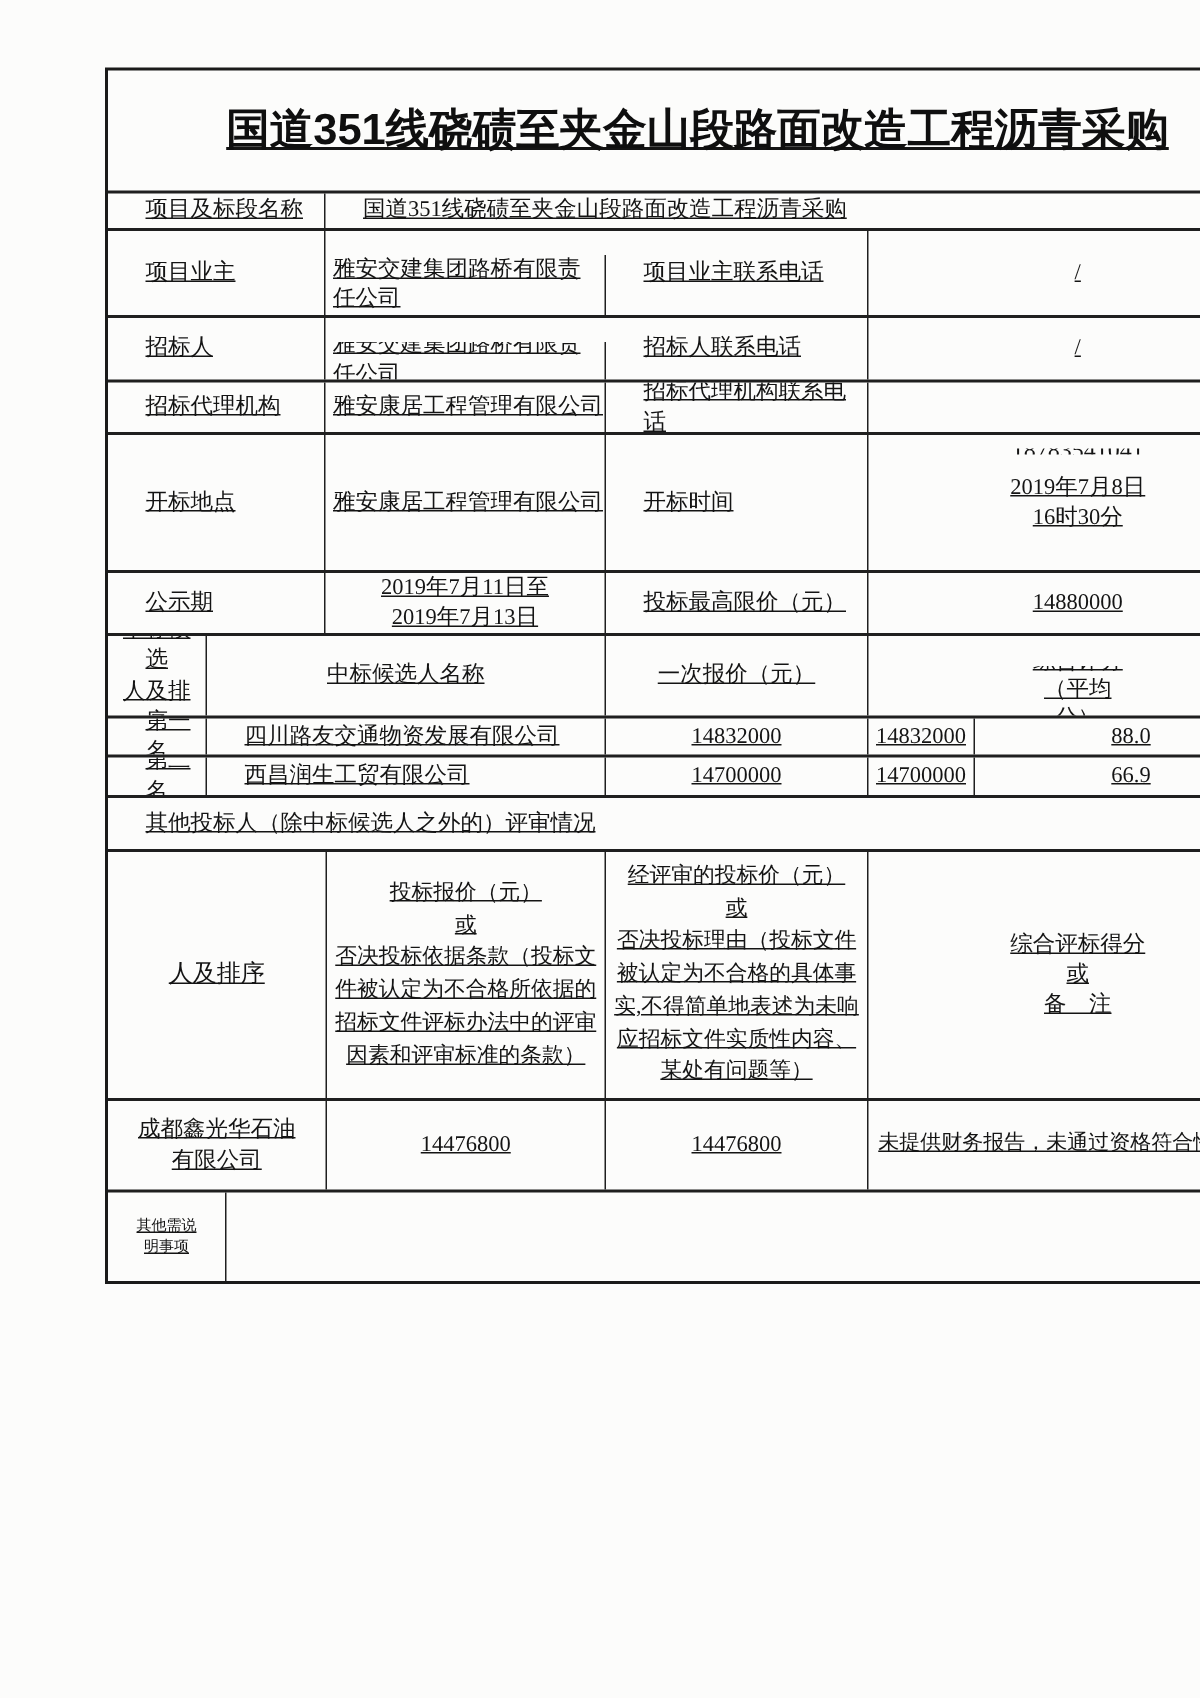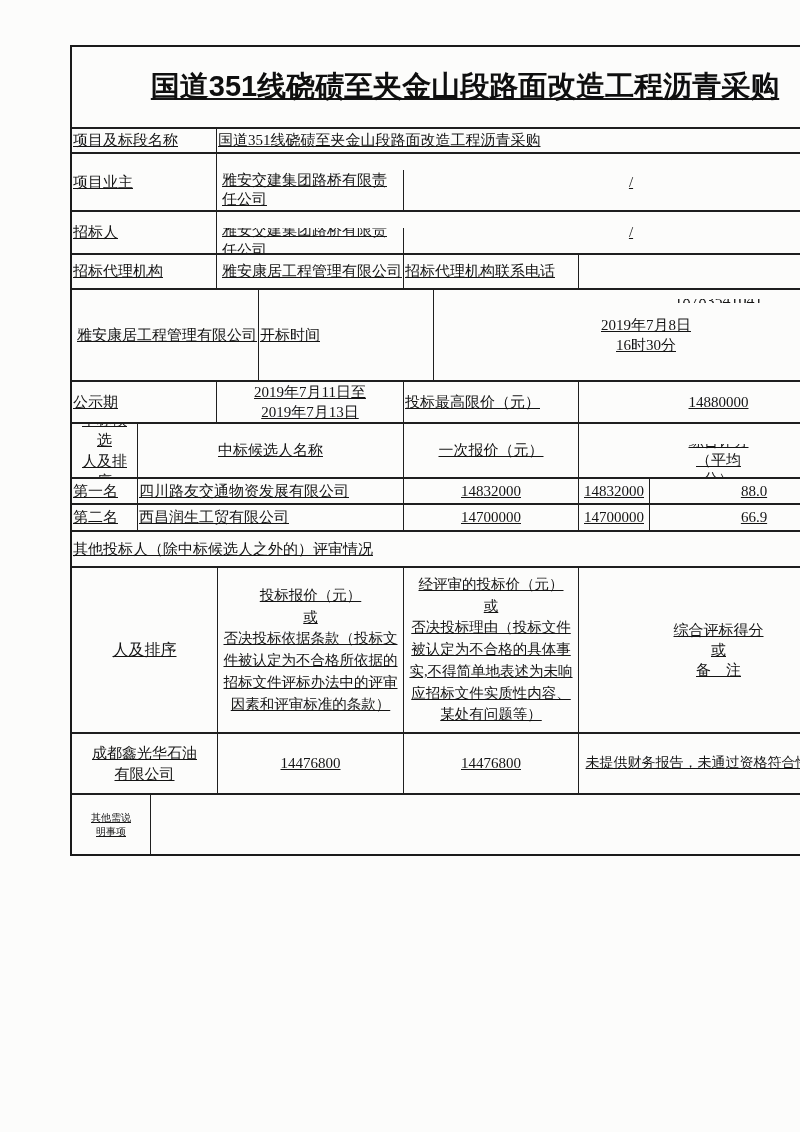--- a/index.html
+++ b/index.html
@@ -24,21 +24,21 @@
   .c{
     box-sizing:border-box;
     border-right:1px solid #1f1f1f;
     display:flex;align-items:center;justify-content:center;
     text-align:center;
     font-size:15px;line-height:1.35;
     padding:2px 4px;
     overflow:hidden;
   }
   .c:last-child{border-right:none;}
-  .left{justify-content:flex-start;text-align:left;padding-left:1px;padding-right:4px;}
+  .left{justify-content:flex-start;text-align:left;padding-left:25px;padding-right:4px;}
   .pre{white-space:pre-line;}
   
   .w145{width:145px;flex:none}.w187{width:187px;flex:none}.w175{width:175px;flex:none}
   .w66{width:66px;flex:none}.w266{width:266px;flex:none}.w71{width:71px;flex:none}
   .w146{width:146px;flex:none}.w186{width:186px;flex:none}.w79{width:79px;flex:none}
   .fl{flex:1}
   
   .title-row{height:82px;align-items:center;justify-content:center;display:flex;}
   .title-text{
     font-family:"Liberation Sans","DejaVu Sans",sans-serif;
@@ -62,37 +62,40 @@
     </div>
 
     <div class="row h25">
       <div class="c w145 left">项目及标段名称</div>
       <div class="c fl left">国道351线硗碛至夹金山段路面改造工程沥青采购</div>
     </div>
 
     <div class="row h58">
       <div class="c w145 left">项目业主</div>
       <div class="c w187 left small-squeeze" style="padding-left:5px;padding-right:2px;">雅安交建集团路桥有限责任公司</div>
+      <div class="c w175 left">项目业主联系电话</div>
       <div class="c fl">/</div>
     </div>
 
     <div class="row h43">
       <div class="c w145 left">招标人</div>
       <div class="c w187 left small-squeeze" style="padding-left:5px;padding-right:2px;">雅安交建集团路桥有限责任公司</div>
+      <div class="c w175 left">招标人联系电话</div>
       <div class="c fl">/</div>
     </div>
 
     <div class="row h35">
       <div class="c w145 left">招标代理机构</div>
       <div class="c w187 left" style="padding-left:5px;padding-right:1px;">雅安康居工程管理有限公司</div>
       <div class="c w175 left">招标代理机构联系电话</div>
       <div class="c fl" style="font-size:16px;margin-top:44px;">18783541041</div>
     </div>
 
     <div class="row h92">
+      <div class="c w145 left">开标地点</div>
       <div class="c w187 left" style="padding-left:5px;padding-right:1px;">雅安康居工程管理有限公司</div>
       <div class="c w175 left">开标时间</div>
       <div class="c fl pre">2019年7月8日
 16时30分</div>
     </div>
 
     <div class="row h42">
       <div class="c w145 left">公示期</div>
       <div class="c w187 pre">2019年7月11日至
 2019年7月13日</div>

